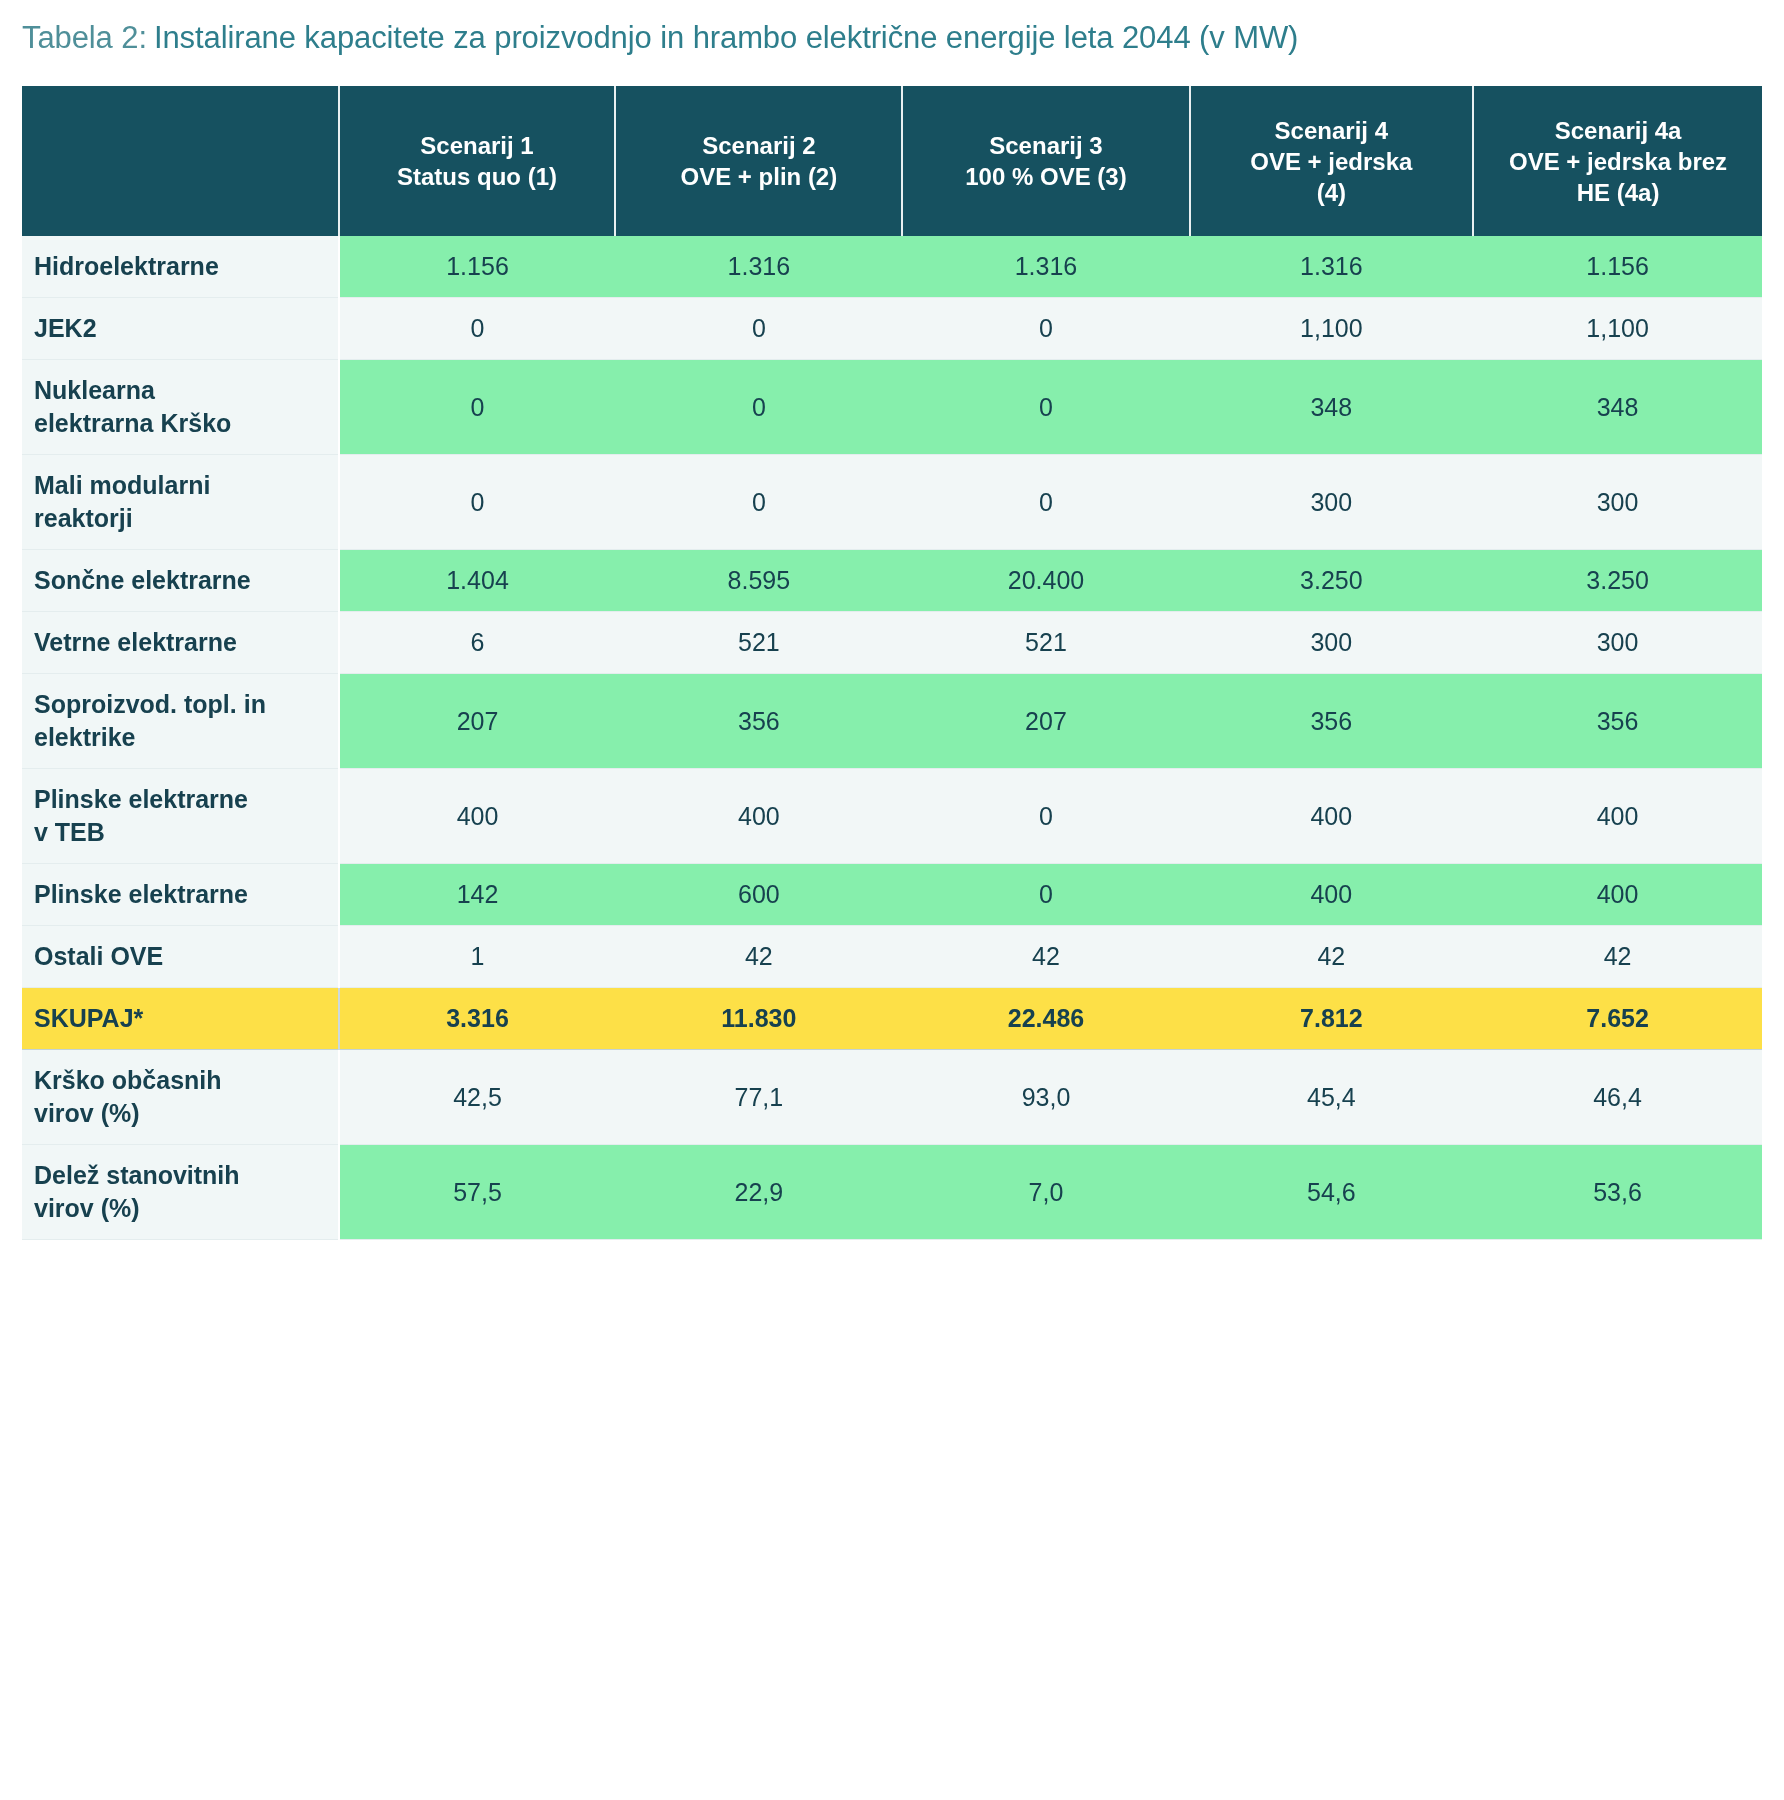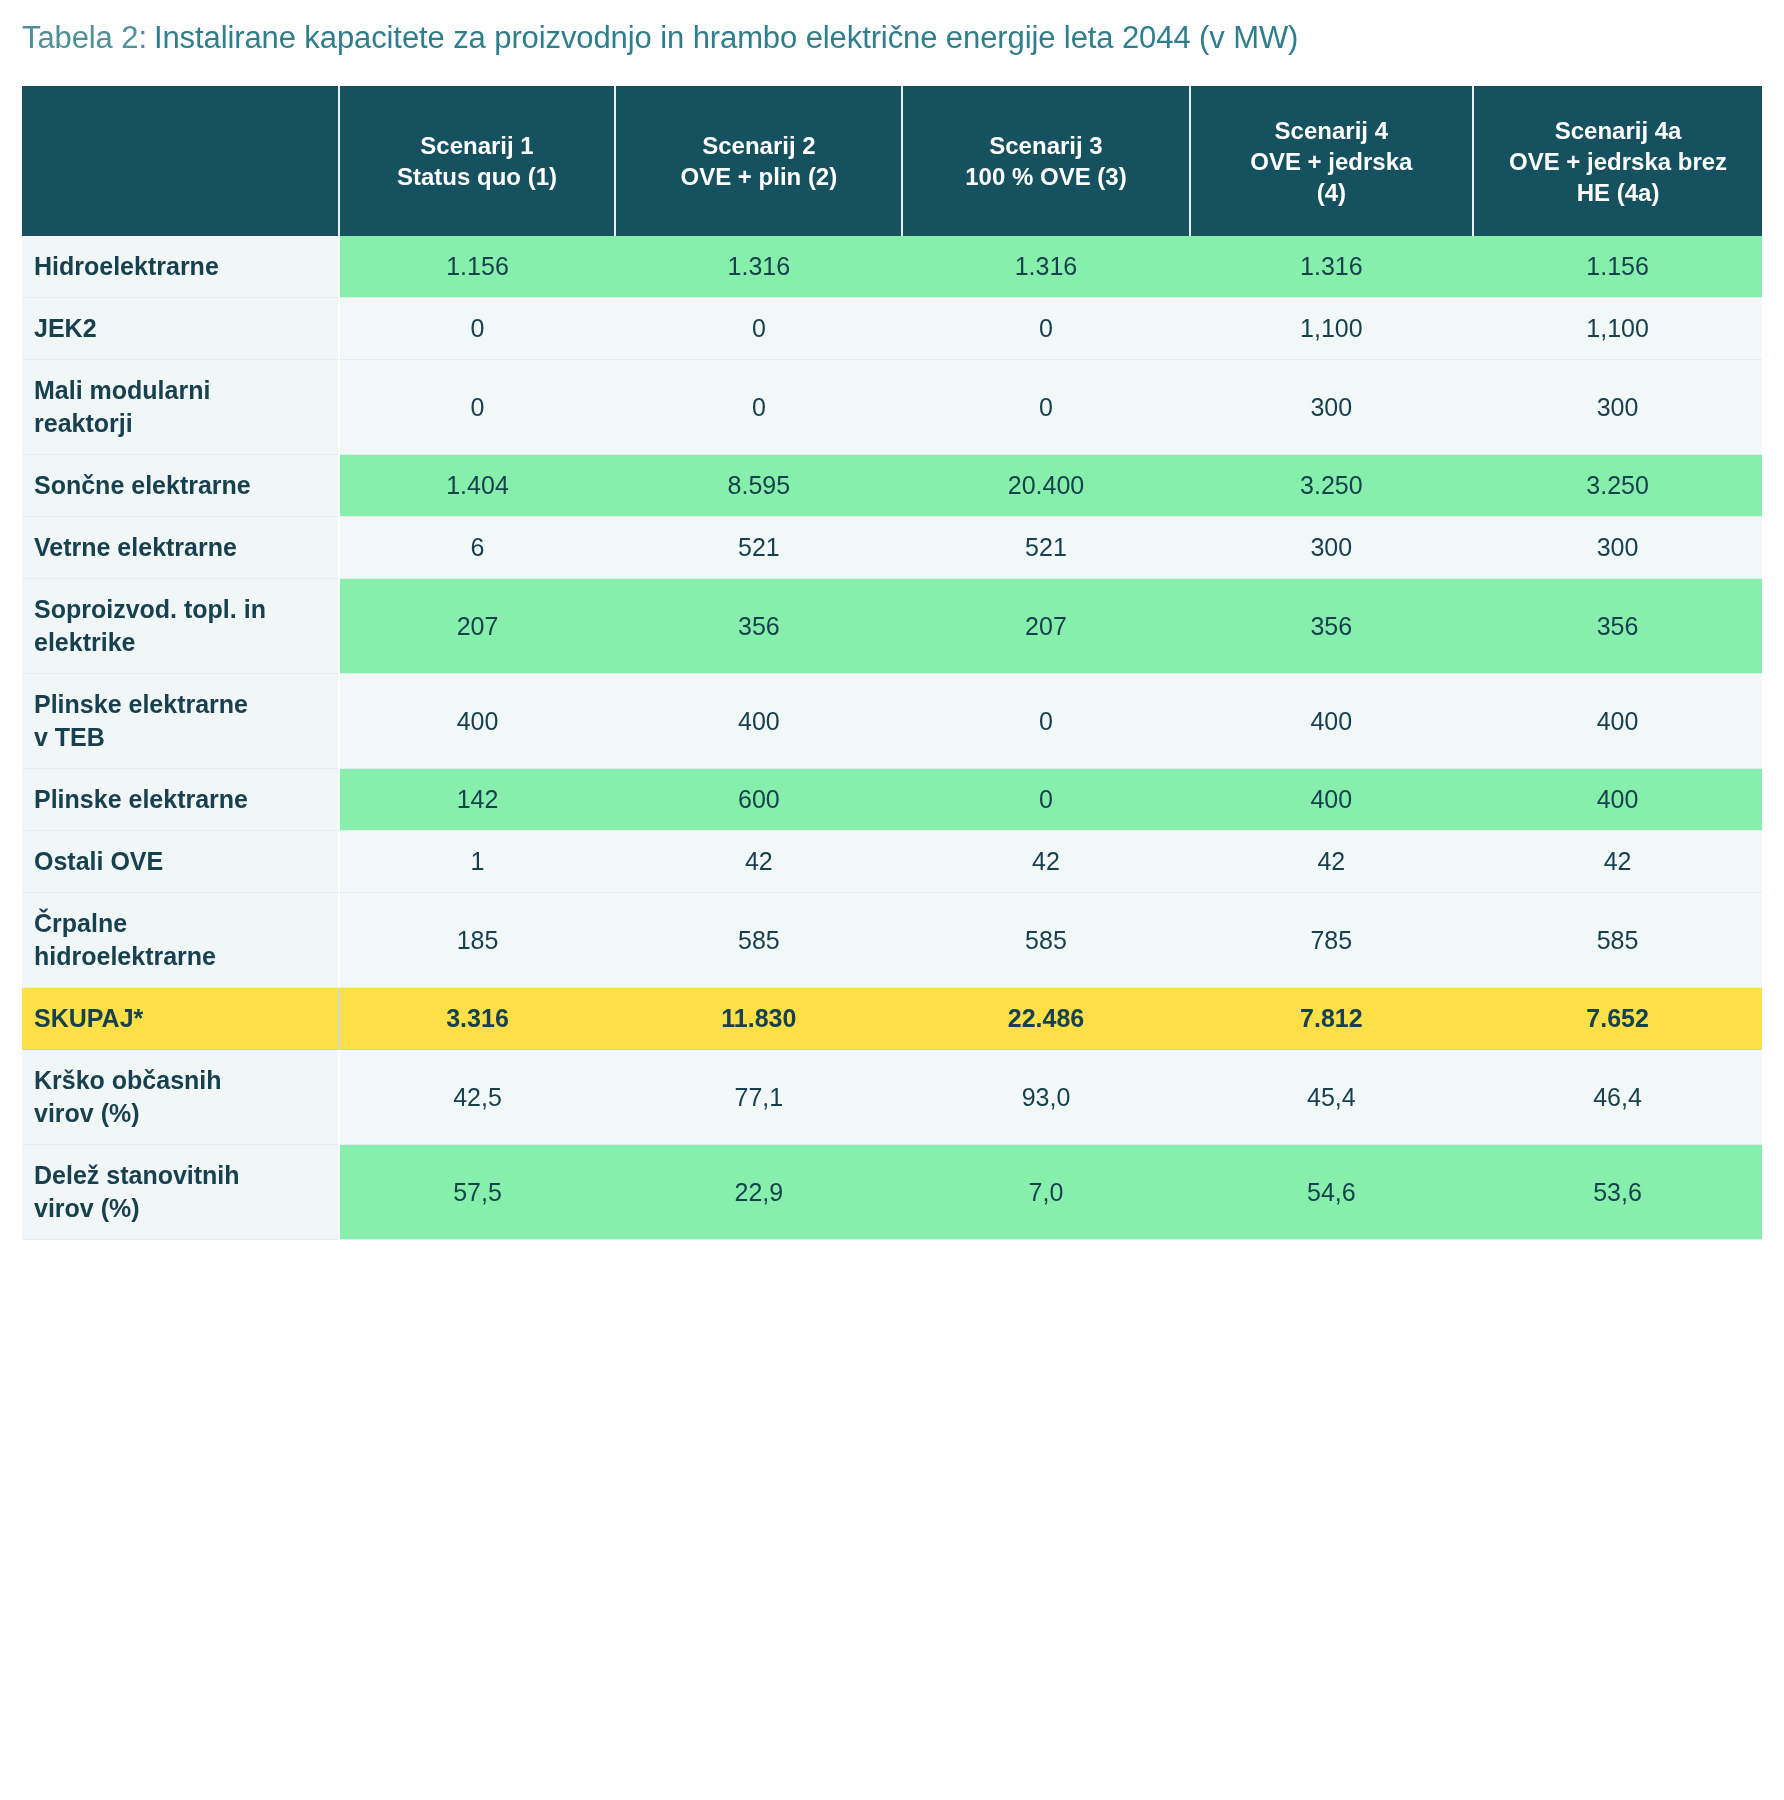--- a/index.html
+++ b/index.html
@@ -177,20 +177,31 @@
           <tr class="odd">
             <td class="rowlabel">
               <div>JEK2</div>
             </td>
             <td class="val">0</td>
             <td class="val">0</td>
             <td class="val">0</td>
             <td class="val">1,100</td>
             <td class="val">1,100</td>
           </tr>
+          <tr class="even">
+            <td class="rowlabel">
+              <div>Nuklearna</div>
+              <div>elektrarna Krško</div>
+            </td>
+            <td class="val">0</td>
+            <td class="val">0</td>
+            <td class="val">0</td>
+            <td class="val">348</td>
+            <td class="val">348</td>
+          </tr>
           <tr class="odd">
             <td class="rowlabel">
               <div>Mali modularni</div>
               <div>reaktorji</div>
             </td>
             <td class="val">0</td>
             <td class="val">0</td>
             <td class="val">0</td>
             <td class="val">300</td>
             <td class="val">300</td>
@@ -250,31 +261,20 @@
           <tr class="odd">
             <td class="rowlabel">
               <div>Ostali OVE</div>
             </td>
             <td class="val">1</td>
             <td class="val">42</td>
             <td class="val">42</td>
             <td class="val">42</td>
             <td class="val">42</td>
           </tr>
-          <tr class="odd">
-            <td class="rowlabel">
-              <div>Črpalne</div>
-              <div>hidroelektrarne</div>
-            </td>
-            <td class="val">185</td>
-            <td class="val">585</td>
-            <td class="val">585</td>
-            <td class="val">785</td>
-            <td class="val">585</td>
-          </tr>
           <tr class="total">
             <td class="rowlabel">
               <div>SKUPAJ*</div>
             </td>
             <td class="val">3.316</td>
             <td class="val">11.830</td>
             <td class="val">22.486</td>
             <td class="val">7.812</td>
             <td class="val">7.652</td>
           </tr>

